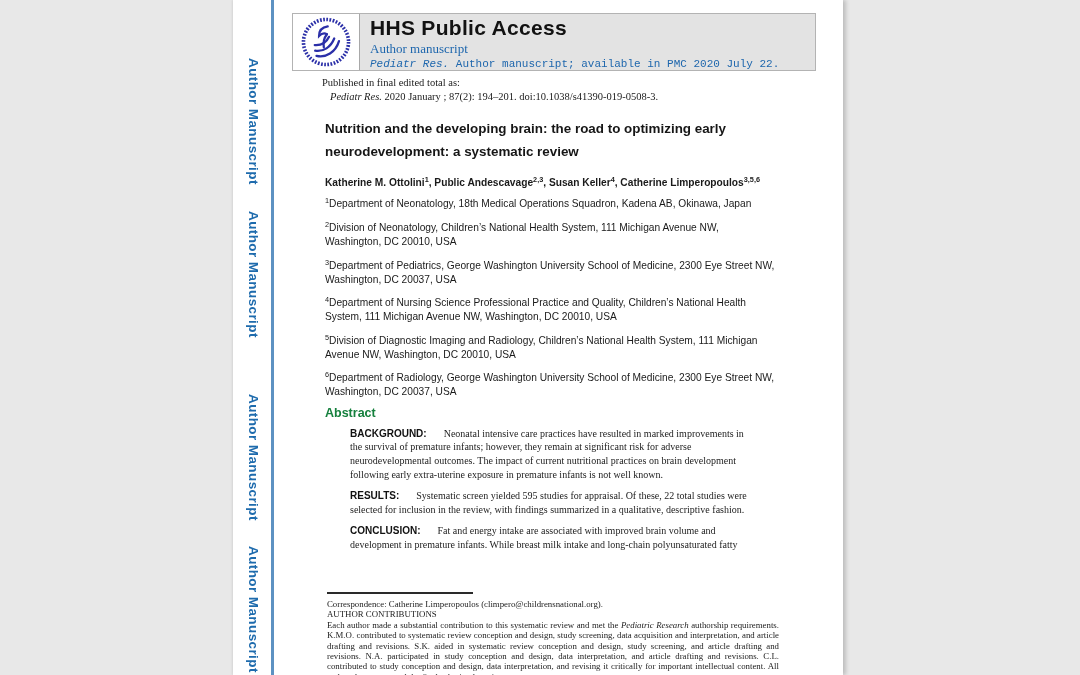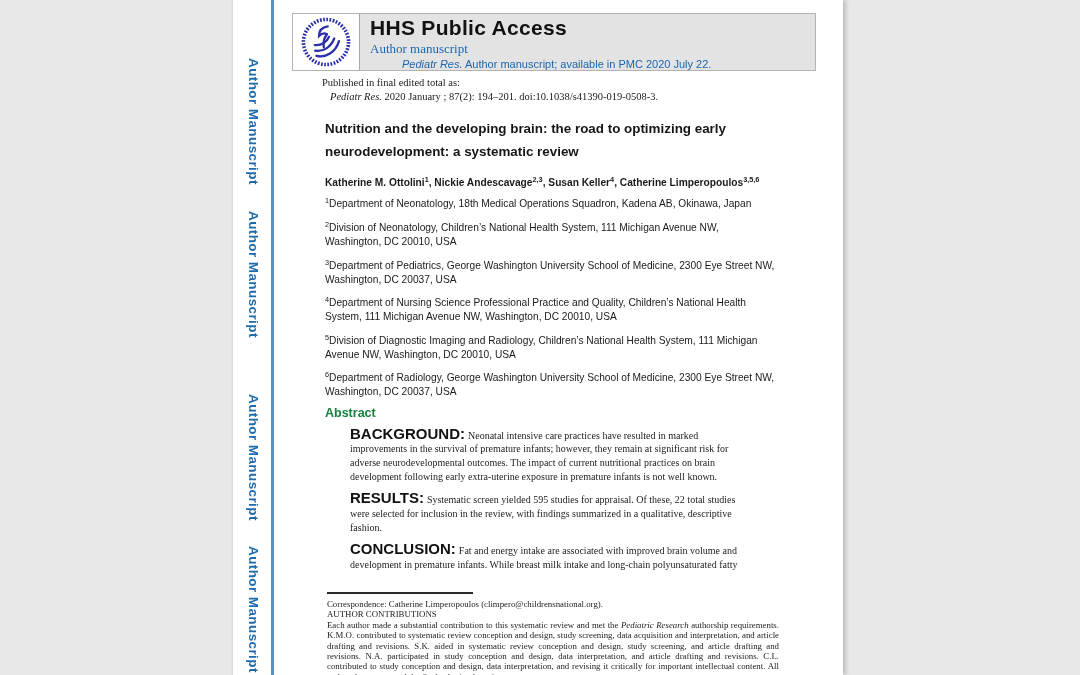--- a/index.html
+++ b/index.html
@@ -18,37 +18,37 @@
         font-size:13.5px;font-weight:bold;color:var(--sidebar-text);letter-spacing:.4px;white-space:nowrap;}
   .sl-0{top:58px;} .sl-1{top:211px;} .sl-2{top:394px;} .sl-3{top:546px;}
 
   .banner{position:absolute;left:59px;top:13px;width:524px;height:58px;background:var(--banner-bg);
         border:1px solid var(--banner-border);display:flex;}
   .logo-box{width:67px;height:100%;background:#fff;border-right:1px solid #a8a8a8;
         display:flex;align-items:center;justify-content:center;}
   .banner-text{padding:2px 0 0 10px;}
   .banner-title{font-size:21px;font-weight:bold;color:#121212;letter-spacing:.3px;line-height:24px;}
   .banner-sub{font-family:"Liberation Serif",serif;font-size:13px;color:var(--link-blue);line-height:15px;margin-top:1px;}
-  .banner-avail{font-family:Liberation Sans, sans-serif;font-size:11px;color:var(--link-blue);line-height:13px;margin-top:2px;margin-left:32px;}
+  .banner-avail{font-family:Liberation Mono, monospace;font-size:11px;color:var(--link-blue);line-height:13px;margin-top:2px;}
   .italic{font-style:italic;}
 
   .pubinfo{position:absolute;left:89px;top:76px;font-family:"Liberation Serif",serif;
         font-size:10.5px;color:var(--text);line-height:13.5px;}
   .pubinfo .cite{padding-left:8px;}
 
   .content{position:absolute;left:92px;top:118px;width:460px;color:var(--text);}
   .article-title{font-size:13.4px;font-weight:bold;line-height:22.5px;color:#161616;}
   .authors{margin-top:12px;font-size:10.2px;font-weight:bold;white-space:nowrap;}
   .authors sup, .affil sup{font-size:7.3px;}
   .affils{margin-top:6px;}
   .affil{font-size:10.2px;line-height:13.8px;margin-bottom:6.5px;width:452px;}
   .abstract-heading{font-size:12.5px;font-weight:bold;margin-top:2px;color:#15803d;}
   .absec{margin:7px 0 0 25px;width:398px;font-family:"Liberation Serif",serif;
         font-size:10px;line-height:13.9px;color:#1c1c1c;}
-  .absec b{font-family:"Liberation Sans",sans-serif;font-size:15px;font-weight:bold;margin-right:3px;color:#111;}
+  .absec b{font-family:"Liberation Sans",sans-serif;font-size:10px;font-weight:bold;margin-right:17px;color:#111;}
 
   .footnotes{position:absolute;left:94px;top:592px;width:452px;font-family:"Liberation Serif",serif;
         font-size:8.8px;line-height:10.4px;color:#1c1c1c;}
   .foot-rule{width:146px;height:2px;background:#2a2a2a;margin-bottom:5px;}
   .contrib-para{text-align:justify;}
 </style>
 </head>
 <body>
 
 <div class="screen">
@@ -92,21 +92,21 @@
     </div>
 
     <div class="content">
       <div class="article-title">Nutrition and the developing brain: the road to optimizing early neurodevelopment: a systematic review</div>
 
       <div class="authors">
         
       
           <span><span>Katherine M. Ottolini</span><sup>1</sup><span>, </span></span>
         
-          <span><span>Nickie Andescavage</span><sup>2,3</sup><span>, </span></span>
+          <span><span>Public Andescavage</span><sup>2,3</sup><span>, </span></span>
         
           <span><span>Susan Keller</span><sup>4</sup><span>, </span></span>
         
           <span><span>Catherine Limperopoulos</span><sup>3,5,6</sup><span></span></span>
         </div>
 
       <div class="affils">
 
           <div class="affil"><sup>1</sup><span>Department of Neonatology, 18th Medical Operations Squadron, Kadena AB, Okinawa, Japan</span></div>
 

